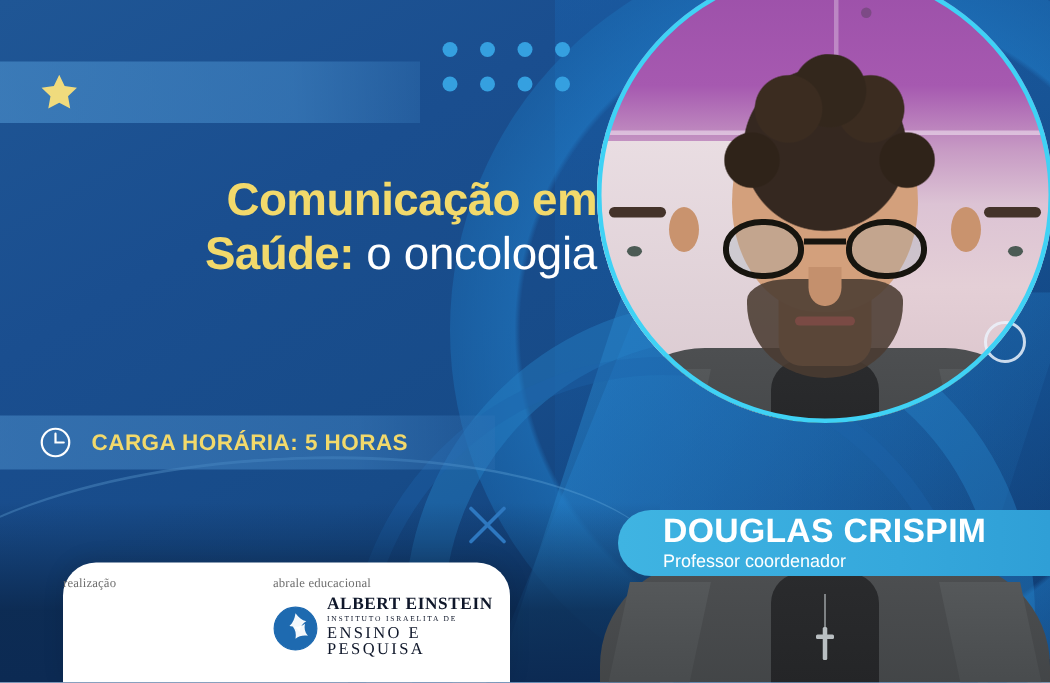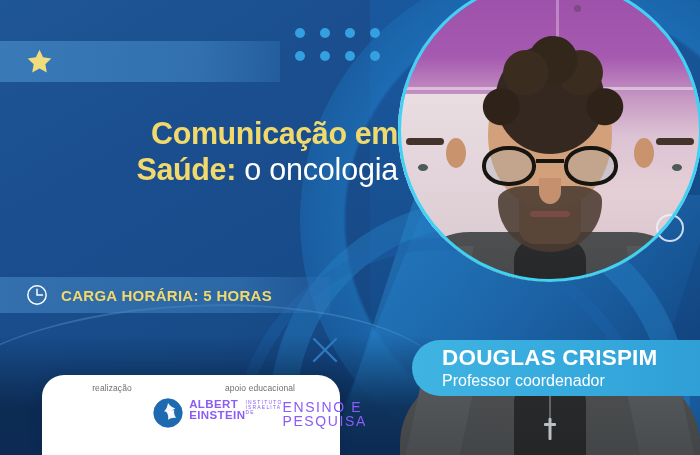--- a/index.html
+++ b/index.html
@@ -196,22 +196,22 @@
     width: 298px; height: 80px;
     background: #ffffff;
     border-radius: 22px 22px 0 0;
     display: flex;
     align-items: flex-start;
     box-shadow: 0 -2px 14px rgba(0,0,0,0.10);
   }
   .sponsor-block {
     display: flex;
     flex-direction: column;
-    align-items: center;
     padding-top: 8px;
+    font-family: Liberation Serif, serif;
   }
   .sponsor-block.realizacao { width: 140px; }
   .sponsor-block.apoio { width: 156px; }
   .sponsor-label {
     font-size: 8.5px;
     color: #6f6f6f;
     letter-spacing: 0.1px;
     margin-bottom: 5px;
   }
   .logo-row {
@@ -227,36 +227,36 @@
     font-weight: bold;
     letter-spacing: -0.8px;
     line-height: 1;
     position: relative;
     top: 1px;
   }
   .einstein-mark { width: 30px; height: 30px; flex: none; }
   .einstein-mark svg { display: block; }
   .einstein-words {
     display: flex;
-    flex-direction: row;
+    flex-direction: column;
     line-height: 1;
-    color: #8b5cf6;
+    color: #0f172a;
   }
   .einstein-l1 {
     font-size: 11.5px;
     font-weight: bold;
     letter-spacing: 0.4px;
   }
   .einstein-l2 {
     font-size: 5px;
     letter-spacing: 1.2px;
     margin-top: 1.5px;
   }
   .einstein-l3 {
-    font-size: 14px;
+    font-size: 11px;
     letter-spacing: 1.6px;
     margin-top: 1px;
   }
 
   
   .photo-wrap {
     position: absolute;
     left: 398px; top: -22px;
     width: 304px; height: 304px;
   }
@@ -470,39 +470,39 @@
     transform: translateX(-50%);
     width: 92px; height: 60px;
     background: #c08e6c;
     border-radius: 46px 46px 18px 18px;
   }
 
   
   .name-banner {
     position: absolute;
     left: 412px; top: 340px;
-    width: 288px; height: 56px;
+    width: 288px; height: 44px;
     background: linear-gradient(90deg, #3fb4e2 0%, #35a8dc 65%, #2f9fd6 100%);
     border-radius: 28px 0 0 28px;
     display: flex;
     flex-direction: column;
     justify-content: center;
     padding-left: 30px;
     box-sizing: border-box;
   }
   .name-title {
     color: #ffffff;
     font-size: 22.5px;
     font-weight: bold;
     letter-spacing: 0.2px;
     line-height: 1.06;
   }
   .name-role {
     color: #ffffff;
-    font-size: 16px;
+    font-size: 12px;
     font-weight: normal;
     line-height: 1.2;
     margin-top: 1px;
   }
 </style>
 </head>
 <body>
 
 <div class="banner">
 
@@ -614,21 +614,21 @@
     <span class="hours-text">CARGA HORÁRIA: 5 HORAS</span>
   </div>
 
   <div class="sponsor-card">
 
     <div class="sponsor-block realizacao">
       <div class="sponsor-label">realização</div>
     </div>
 
     <div class="sponsor-block apoio">
-      <div class="sponsor-label">apoio educacional</div>
+      <div class="sponsor-label">abrale educacional</div>
       <div class="logo-row">
         <span class="einstein-mark">
           <svg viewBox="0 0 40 40" width="30" height="30">
             <circle cx="20" cy="20" r="19" fill="#1e6ab0"></circle>
             <g fill="#ffffff">
               <path d="M20 6.5c3 4 5.6 6.2 9.6 7-4 2.6-5.6 5.6-6 9.6-2.4-3.4-5-5-9-5.4 3.2-2.6 4.6-6.2 5.4-11.2z" opacity="0.95"></path>
               <path d="M31 26.5c-4.6-.6-7.8.2-11 2.6.8-4.4 0-7.6-2.4-10.8 4.2.6 7.6-.2 10.8-2.6-.8 4-.2 7.4 2.6 10.8z" opacity="0.95"></path>
             </g>
             <circle cx="20" cy="20" r="19" fill="none" stroke="#1e6ab0" stroke-width="1"></circle>
           </svg>

